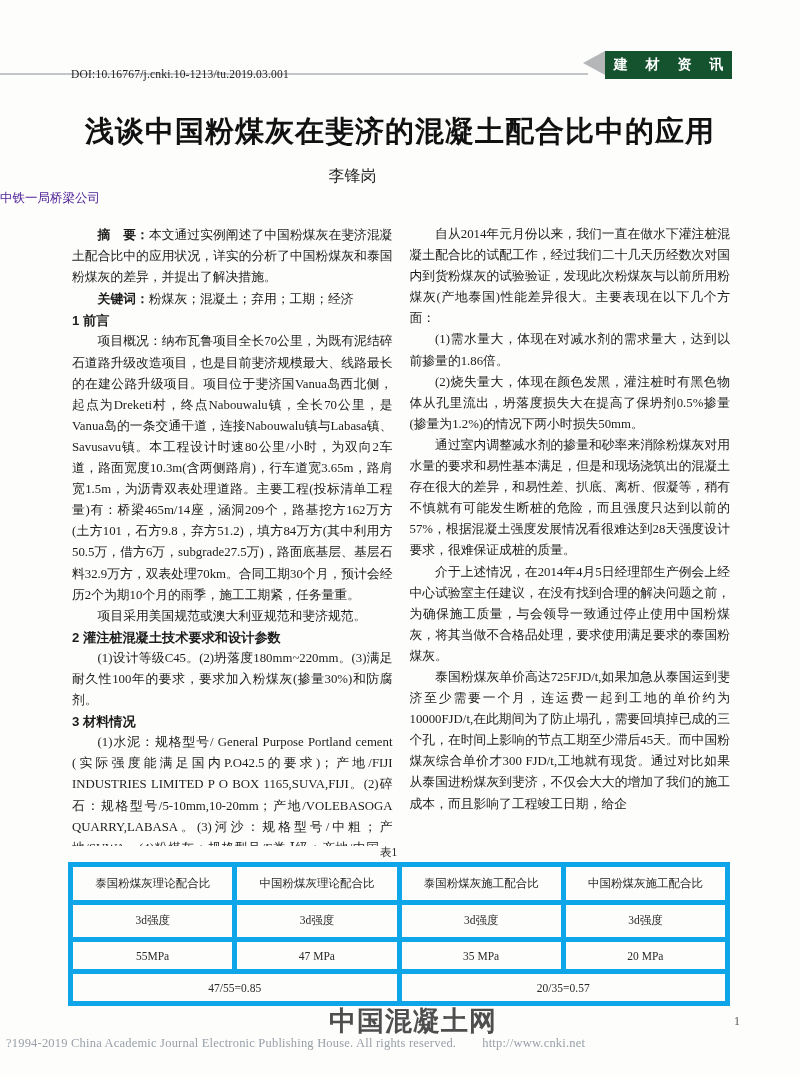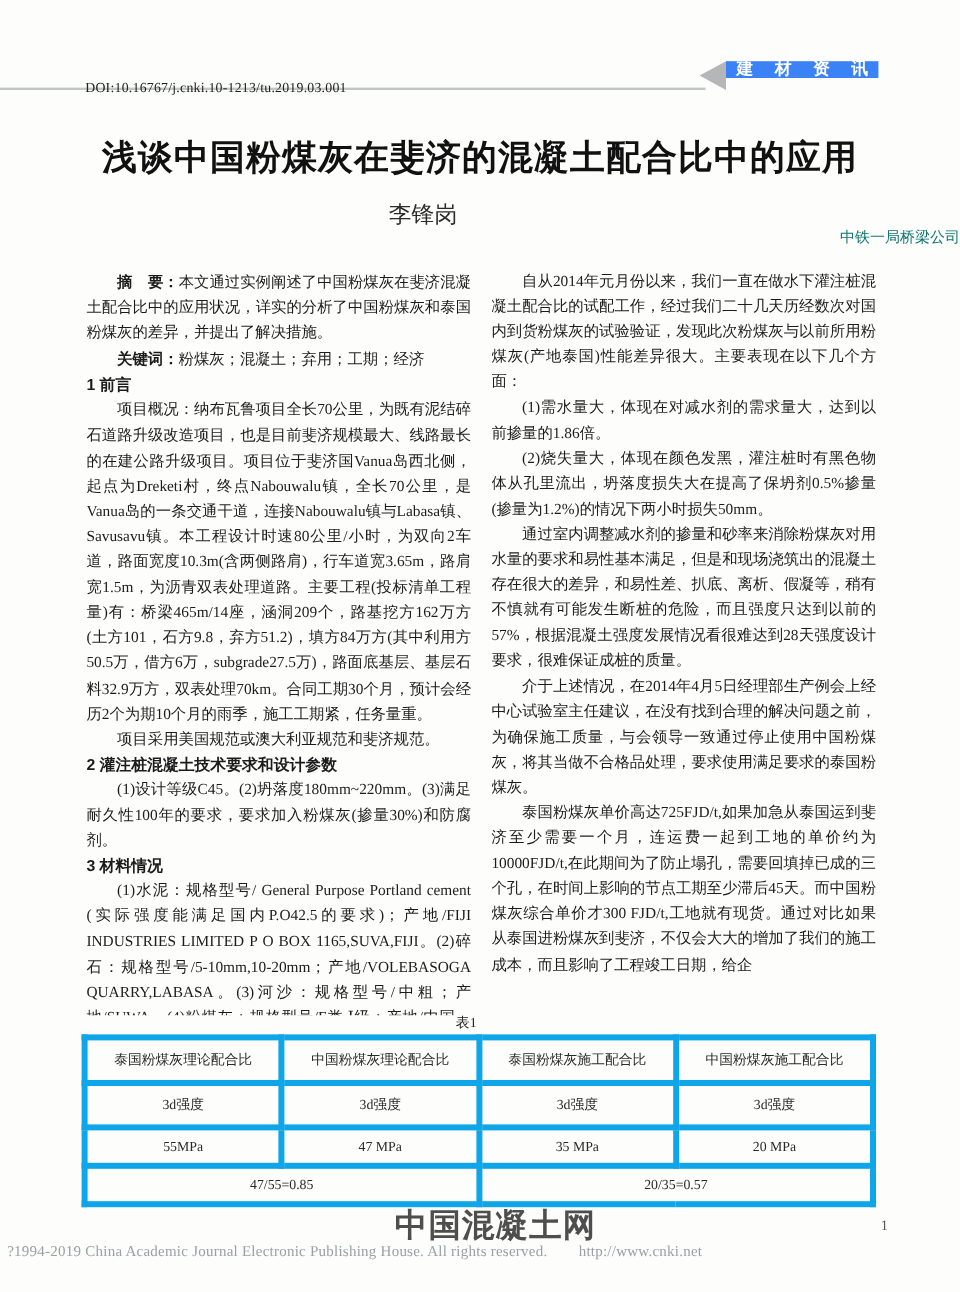--- a/index.html
+++ b/index.html
@@ -5,39 +5,39 @@
   html,body{margin:0;padding:0;background:#e9e9e9;}
   .page{
     position:relative; width:800px; height:1077px; margin:0 auto;
     background:#fdfdfc; overflow:hidden;
     font-family:"Liberation Serif","DejaVu Serif",serif;
     color:#1c1c1c;
   }
   
   .head-rule{position:absolute; left:0; top:73px; width:588px; height:2px; background:#c3c6c8;}
   .badge{
-    position:absolute; left:605px; top:51px; width:127px; height:14px;
-    background:#3b82f6; color:#ffffff; display:flex; align-items:center; justify-content:center;
+    position:absolute; left:605px; top:51px; width:127px; height:28px;
+    background:#14532d; color:#ffffff; display:flex; align-items:center; justify-content:center;
     font-family:"Liberation Sans","DejaVu Sans",sans-serif;
     font-weight:bold; font-size:14px; letter-spacing:7px; text-indent:7px;
   }
   .badge-arrow{
     position:absolute; left:583px; top:51px; width:0; height:0;
     border-top:12.5px solid transparent; border-bottom:12.5px solid transparent;
     border-right:22px solid #b5b6b8;
   }
   .doi{position:absolute; left:71px; top:68px; font-size:11.5px; color:#222; letter-spacing:.2px;}
   .title{
     position:absolute; left:0; top:112px; width:800px; text-align:center;
     font-family:"Liberation Sans","DejaVu Sans",sans-serif;
     font-weight:bold; font-size:29px; letter-spacing:1px; color:#111;
   }
-  .author{position:absolute; left:0; top:166px; width:705px; text-align:center; font-size:19px; color:#2a2a2a;}
-  .affil{position:absolute; left:0; top:190px; width:800px; text-align:right;
-    font-family:"Liberation Sans","DejaVu Sans",sans-serif; font-size:12.5px; color:#0f766e;}
+  .author{position:absolute; left:0; top:166px; width:705px; text-align:center; font-size:16px; color:#2a2a2a;}
+  .affil{position:absolute; left:0; top:190px; width:800px; text-align:left;
+    font-family:"Liberation Sans","DejaVu Sans",sans-serif; font-size:12.5px; color:#4c1d95;}
   
   .body-cols{
     position:absolute; left:72px; top:224px; width:658px; height:622px;
     display:flex; gap:17px;
   }
   .col{width:320.5px; height:622px; overflow:hidden; font-size:12.8px; line-height:21.1px; text-align:justify;}
   .para{margin:0; text-indent:2em;}
   .para.noindent{text-indent:0;}
   .b{font-family:"Liberation Sans","DejaVu Sans",sans-serif; font-weight:bold;}
   .sec-h{margin:0; font-family:"Liberation Sans","DejaVu Sans",sans-serif; font-weight:bold; font-size:13.2px; text-indent:0;}

